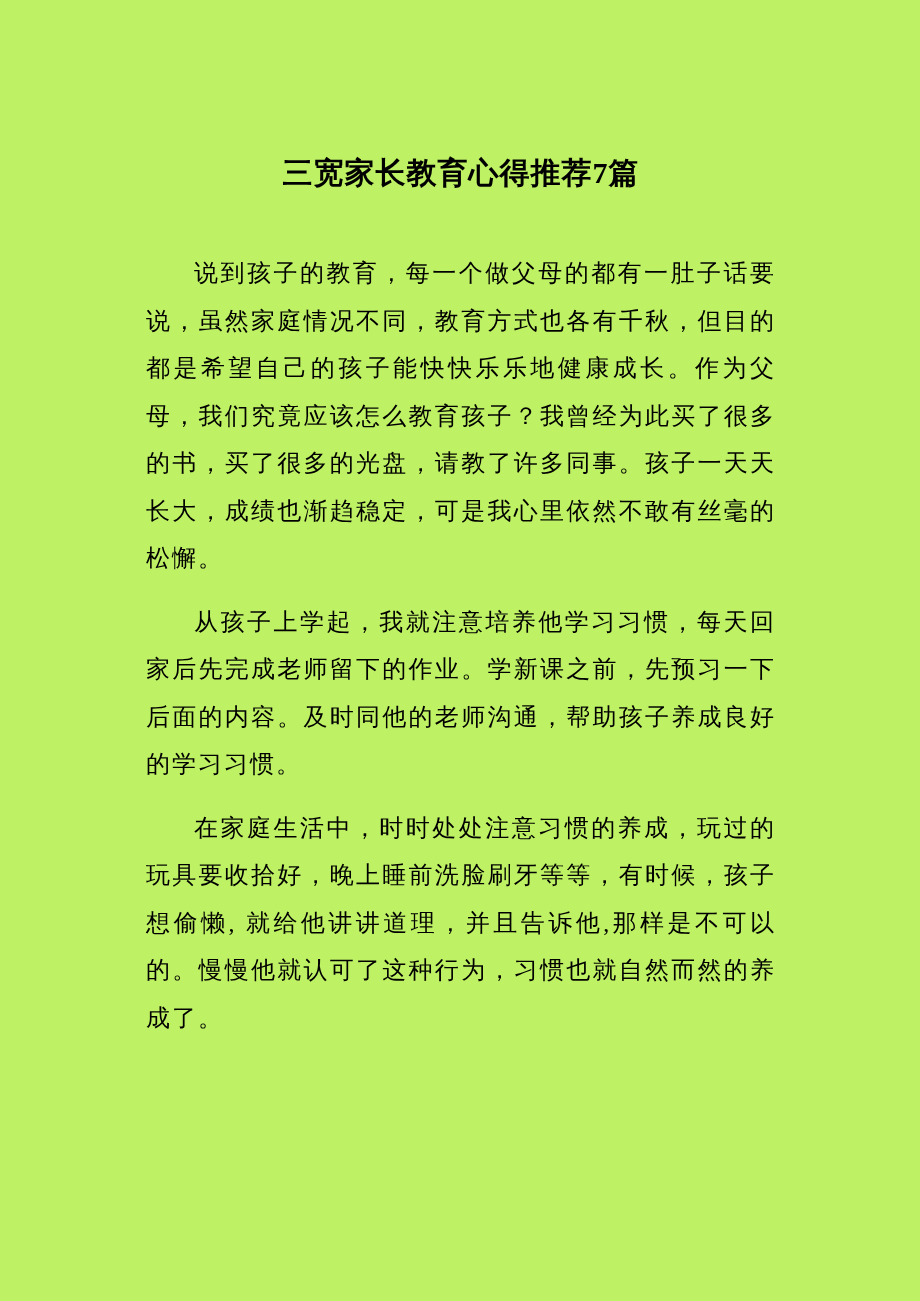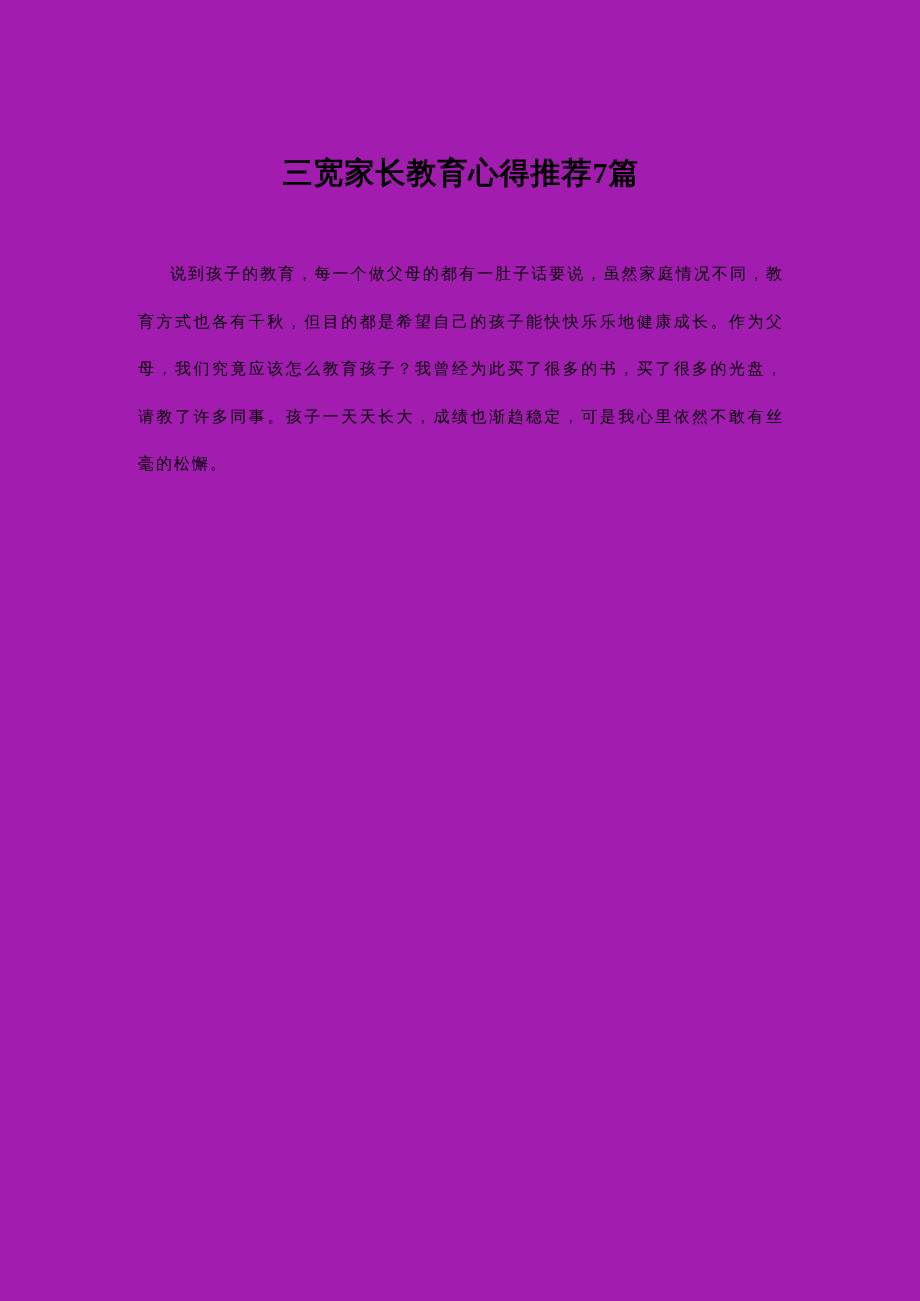--- a/index.html
+++ b/index.html
@@ -6,48 +6,50 @@
     margin: 0;
     padding: 0;
     background: #ffffff;
     font-family: "Liberation Serif", "DejaVu Serif", serif;
     color: #000000;
   }
   .page {
     width: 920px;
     height: 1301px;
     margin: 0 auto;
-    background: #a21caf;
+    background: #bef264;
     box-sizing: border-box;
     padding: 152px 128px 40px 130px;
     overflow: hidden;
   }
   .doc-title {
     margin: 0 0 56px 0;
     text-align: center;
     font-size: 30px;
     line-height: 42px;
     font-weight: bold;
     letter-spacing: 1px;
     font-family: "Liberation Serif", "DejaVu Serif", serif;
   }
   .para {
-    margin: 8px;
-    font-size: 16px;
+    margin: 16px;
+    font-size: 24px;
     line-height: 47.5px;
     letter-spacing: 2px;
     text-indent: 2em;
     text-align: justify;
     word-break: break-all;
     font-family: "Liberation Serif", "DejaVu Serif", serif;
   }
 </style>
 </head>
 <body>
 
 <div class="page">
   <h1 class="doc-title">三宽家长教育心得推荐7篇</h1>
 
   <p class="para">说到孩子的教育，每一个做父母的都有一肚子话要说，虽然家庭情况不同，教育方式也各有千秋，但目的都是希望自己的孩子能快快乐乐地健康成长。作为父母，我们究竟应该怎么教育孩子？我曾经为此买了很多的书，买了很多的光盘，请教了许多同事。孩子一天天长大，成绩也渐趋稳定，可是我心里依然不敢有丝毫的松懈。</p>
 
 
+  <p class="para">从孩子上学起，我就注意培养他学习习惯，每天回家后先完成老师留下的作业。学新课之前，先预习一下后面的内容。及时同他的老师沟通，帮助孩子养成良好的学习习惯。</p>
 
+  <p class="para">在家庭生活中，时时处处注意习惯的养成，玩过的玩具要收拾好，晚上睡前洗脸刷牙等等，有时候，孩子想偷懒, 就给他讲讲道理，并且告诉他,那样是不可以的。慢慢他就认可了这种行为，习惯也就自然而然的养成了。</p>
 </div>
 
 </body></html>

